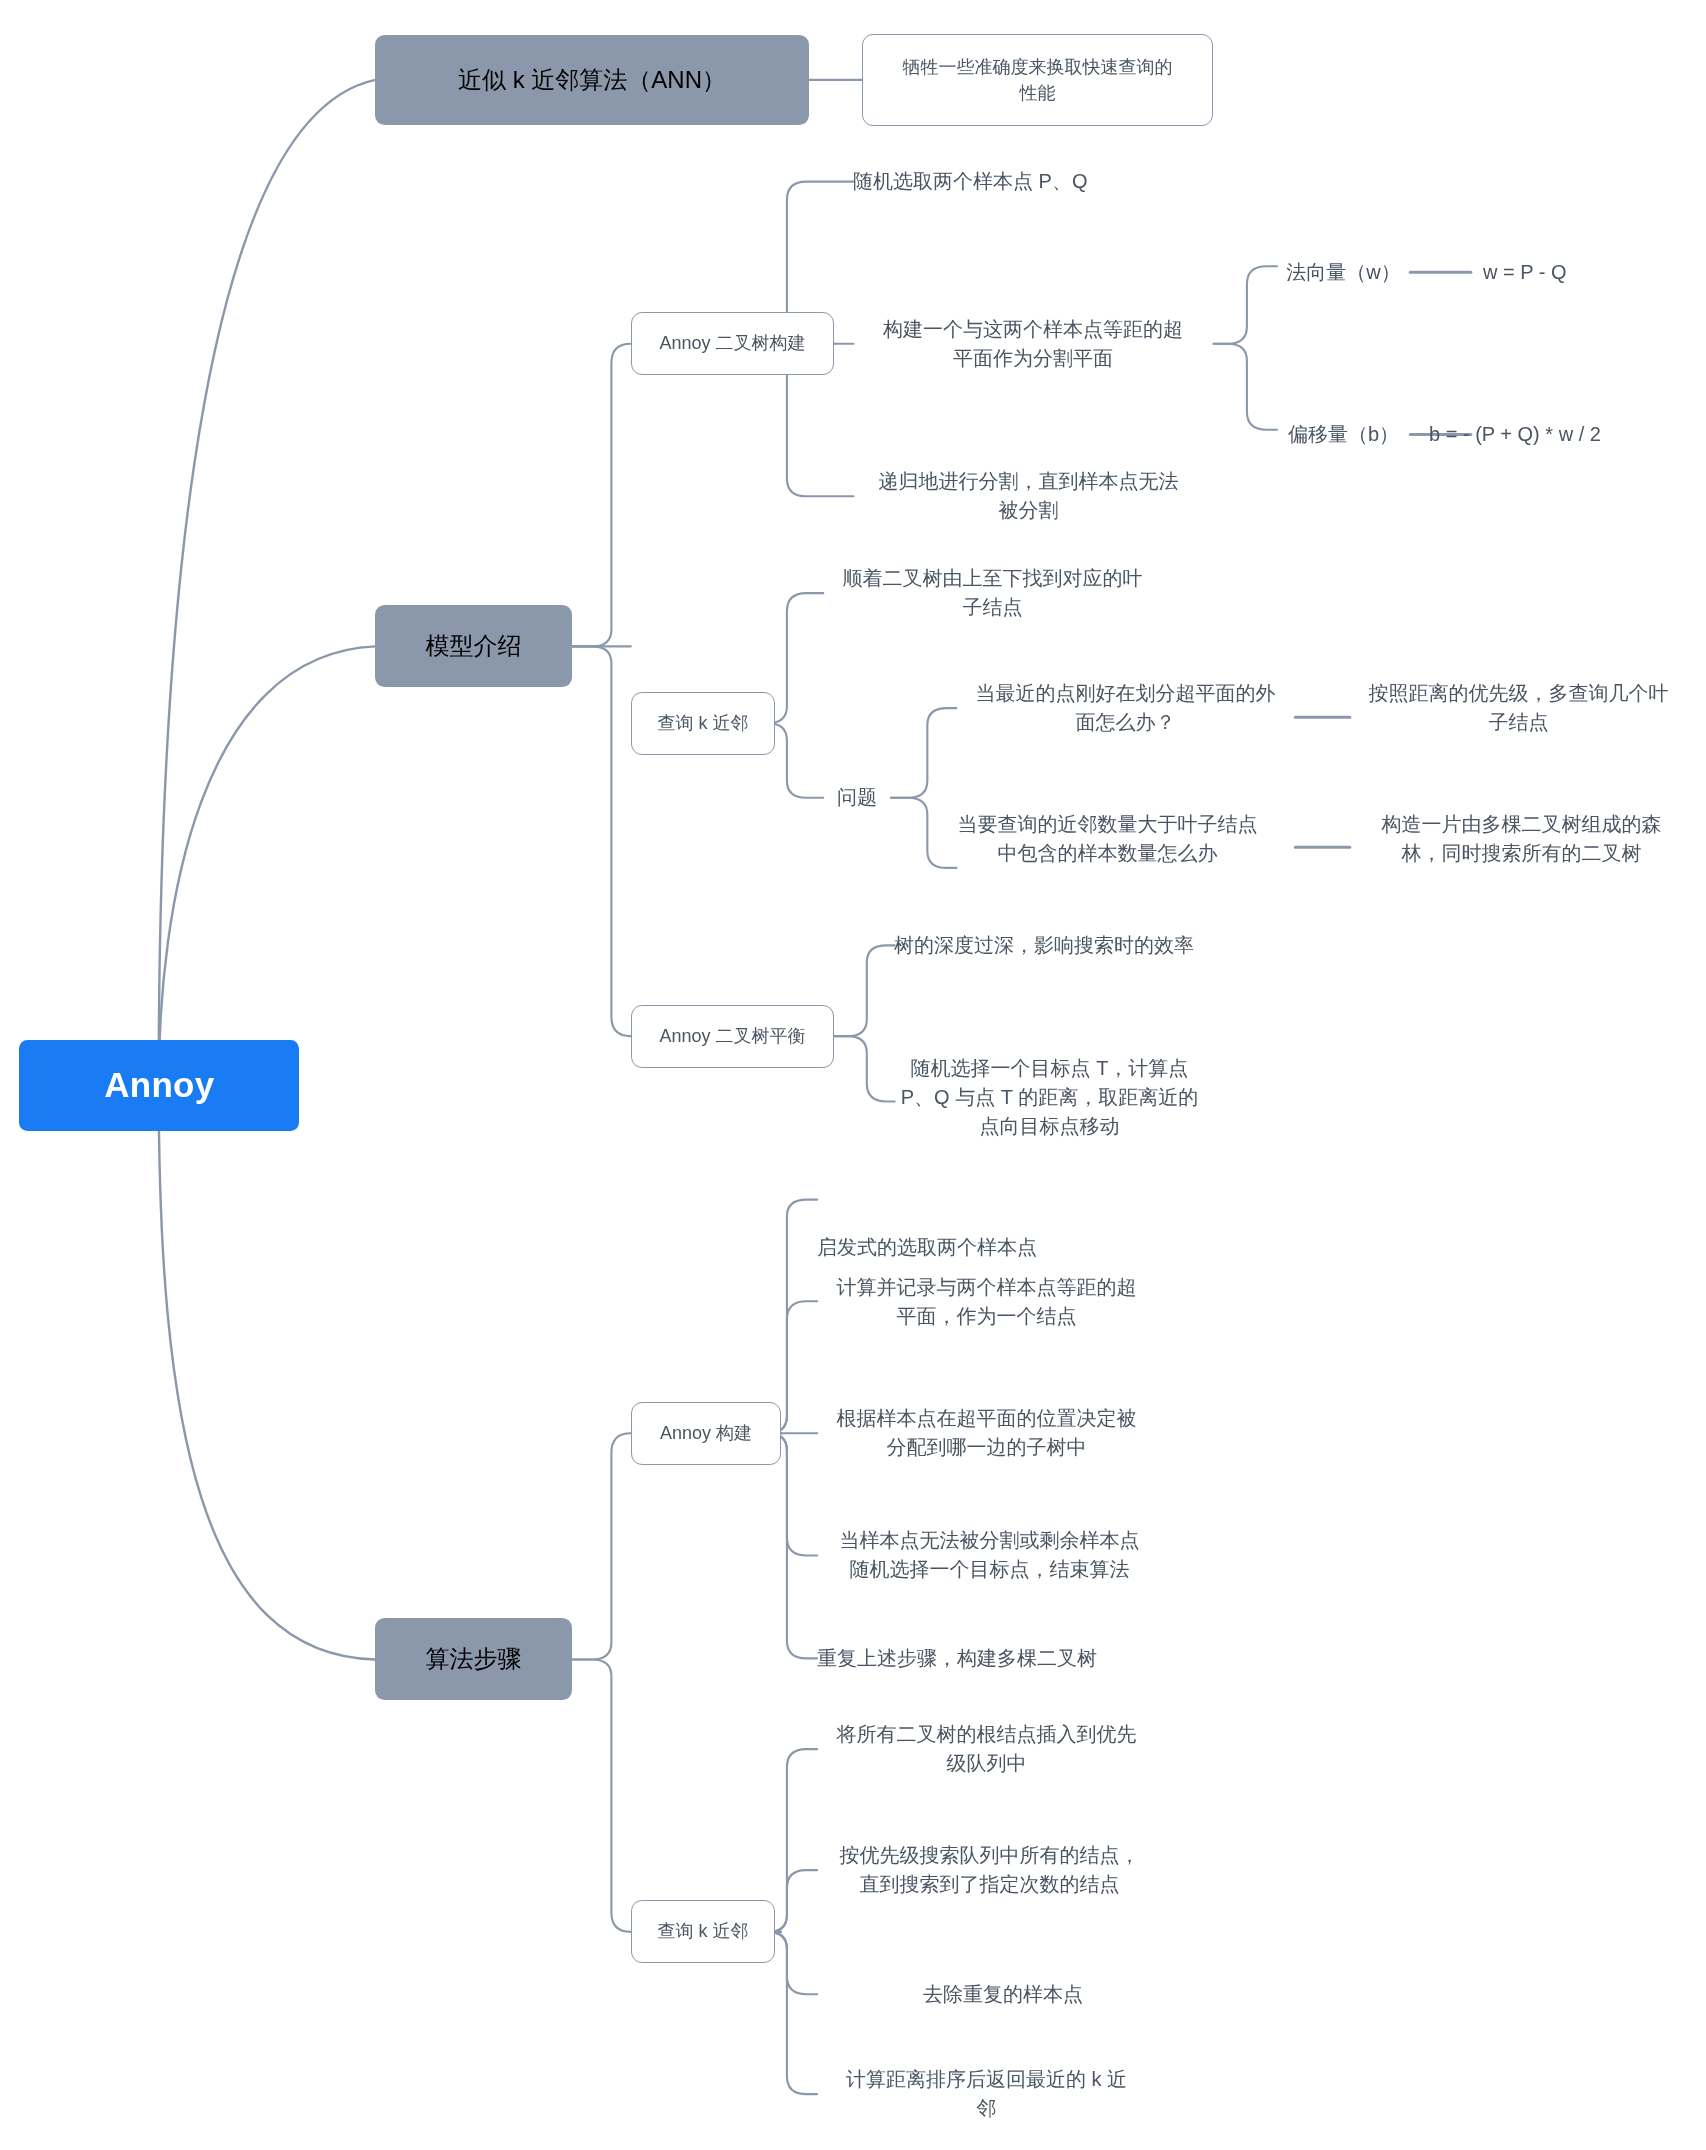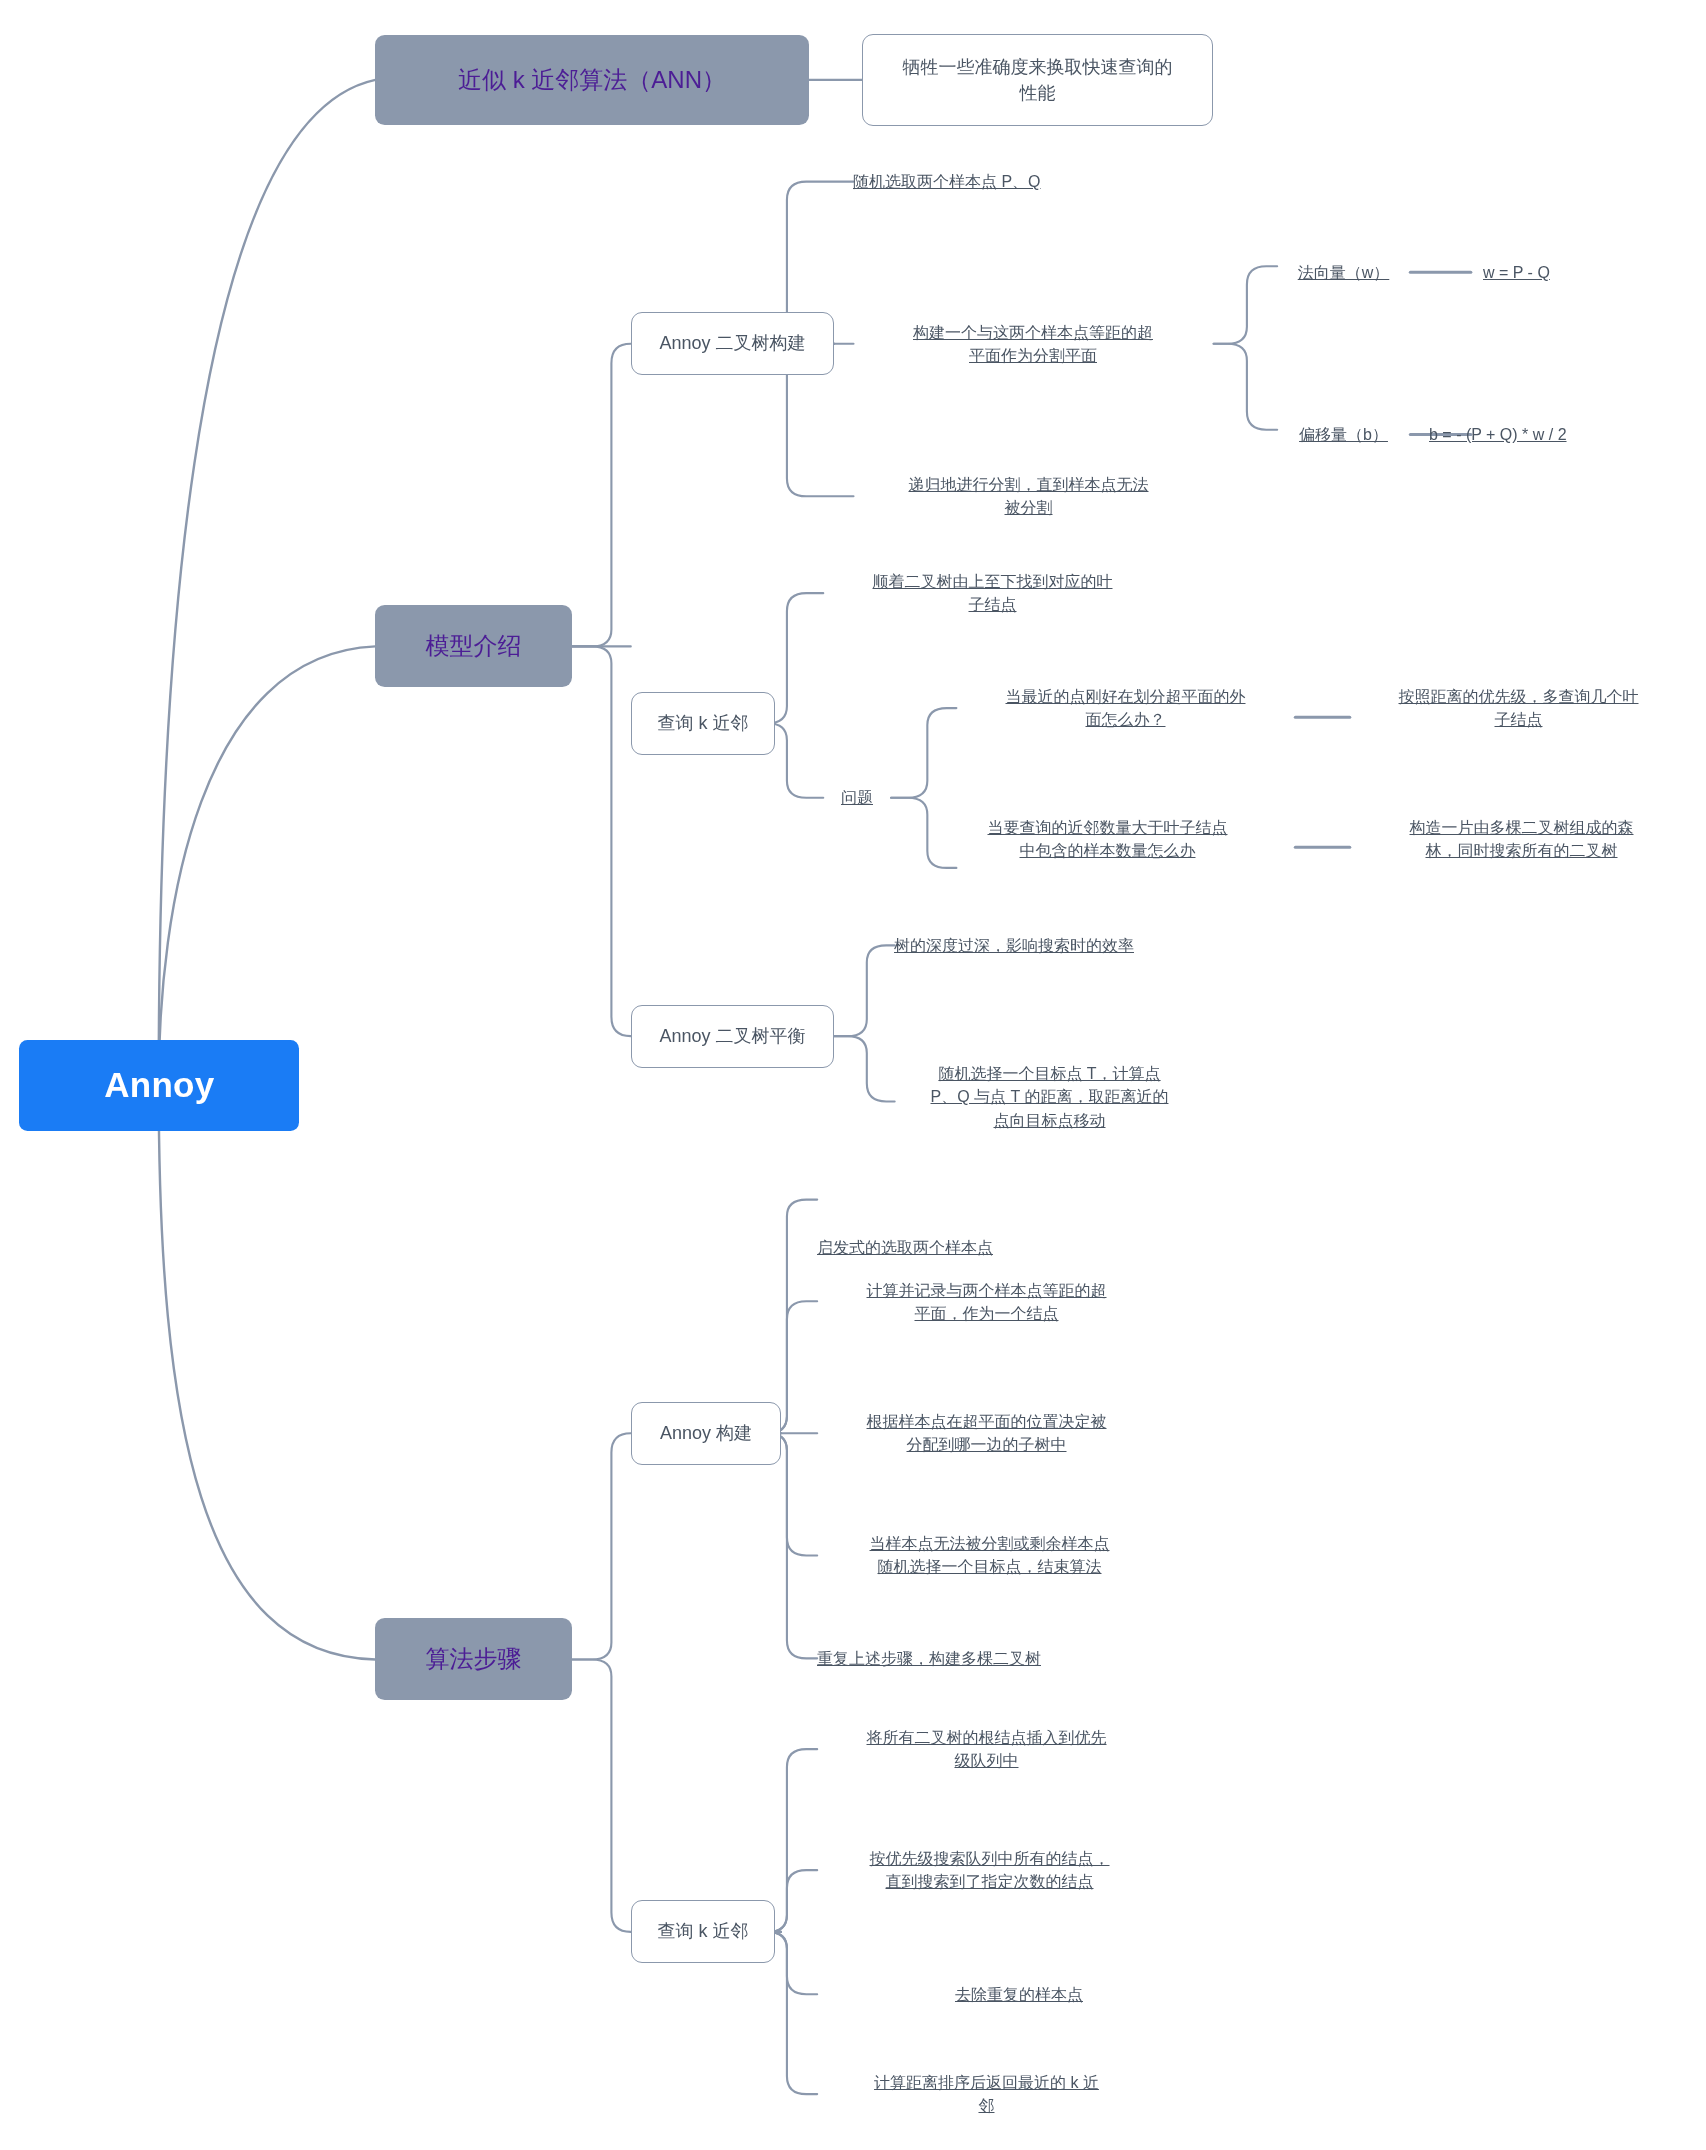--- a/index.html
+++ b/index.html
@@ -39,42 +39,41 @@
     background: #1a7cf5;
     color: #ffffff;
     font-weight: bold;
     font-size: 35px;
     border-radius: 8.5px;
     letter-spacing: 0.3px;
   }
   
   .lvl1 {
     background: #8b98ac;
-    color: #4c1d95;
+    color: #000000;
     font-size: 24px;
     border-radius: 9.7px;
     padding: 0 8.5px;
   }
   
   .boxed {
     background: #ffffff;
     color: #4a5563;
     font-size: 18px;
     border: 1.5px solid #8b98ac;
     border-radius: 11px;
     padding: 0 9.7px;
   }
   
   .leaf {
     color: #4a5563;
-    font-size: 16px;
+    font-size: 20px;
     background: transparent;
     border: none;
     padding: 0;
-    text-decoration: underline;
   }
 </style>
 </head>
 <body>
 
 <div id="canvas">
 
   <svg id="wires" viewBox="0 0 2820 3554" xmlns="http://www.w3.org/2000/svg">
     <g fill="none" stroke="#8b98ac" stroke-width="3.5" stroke-linecap="round">
 

